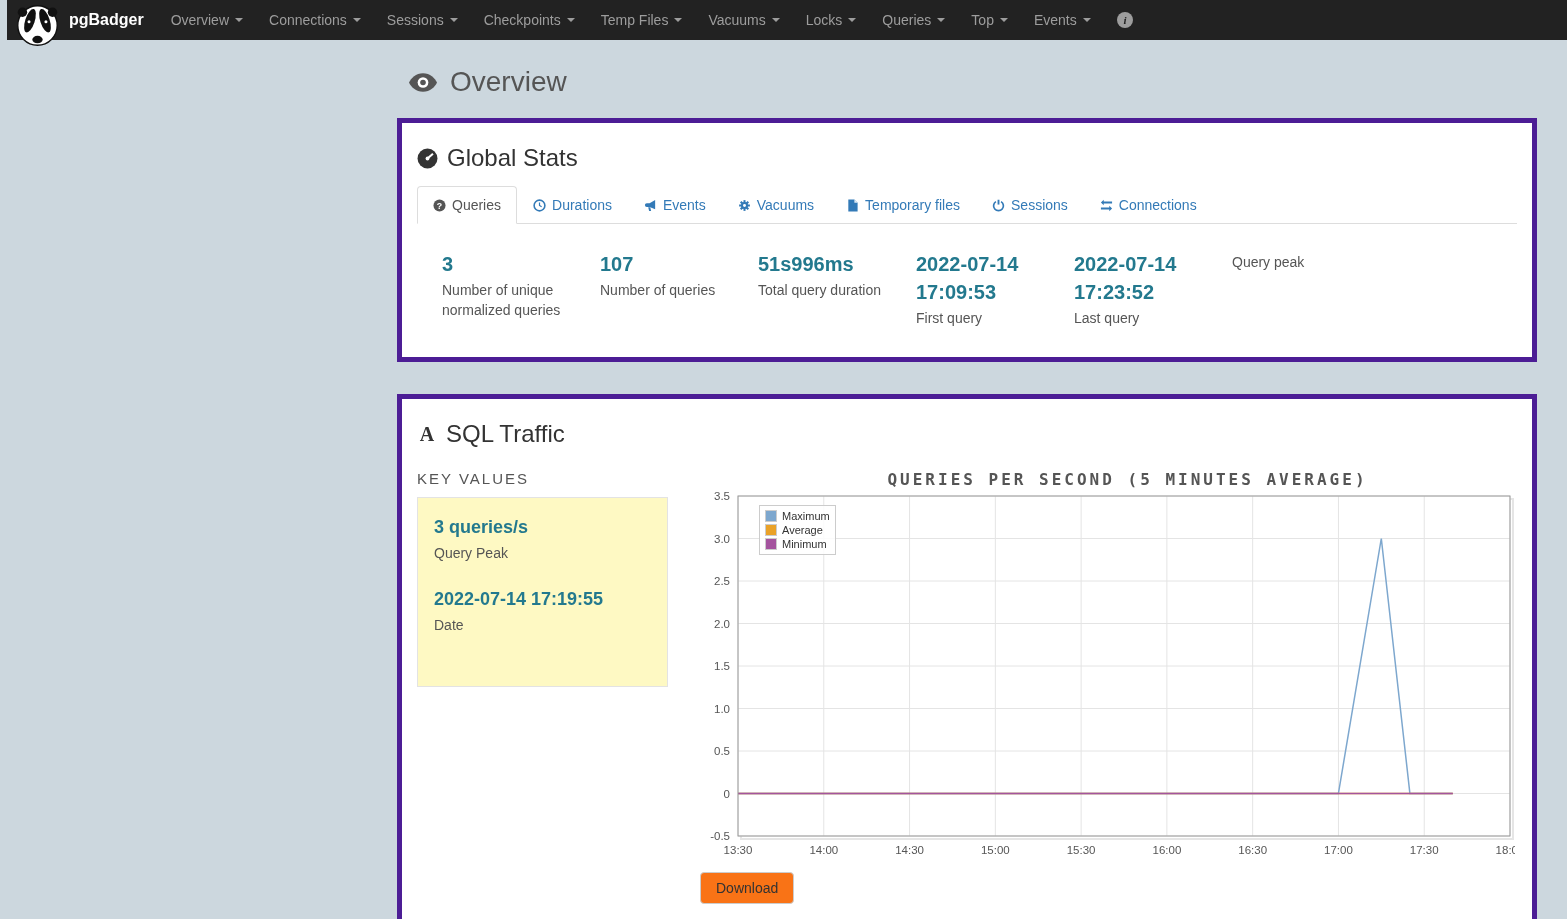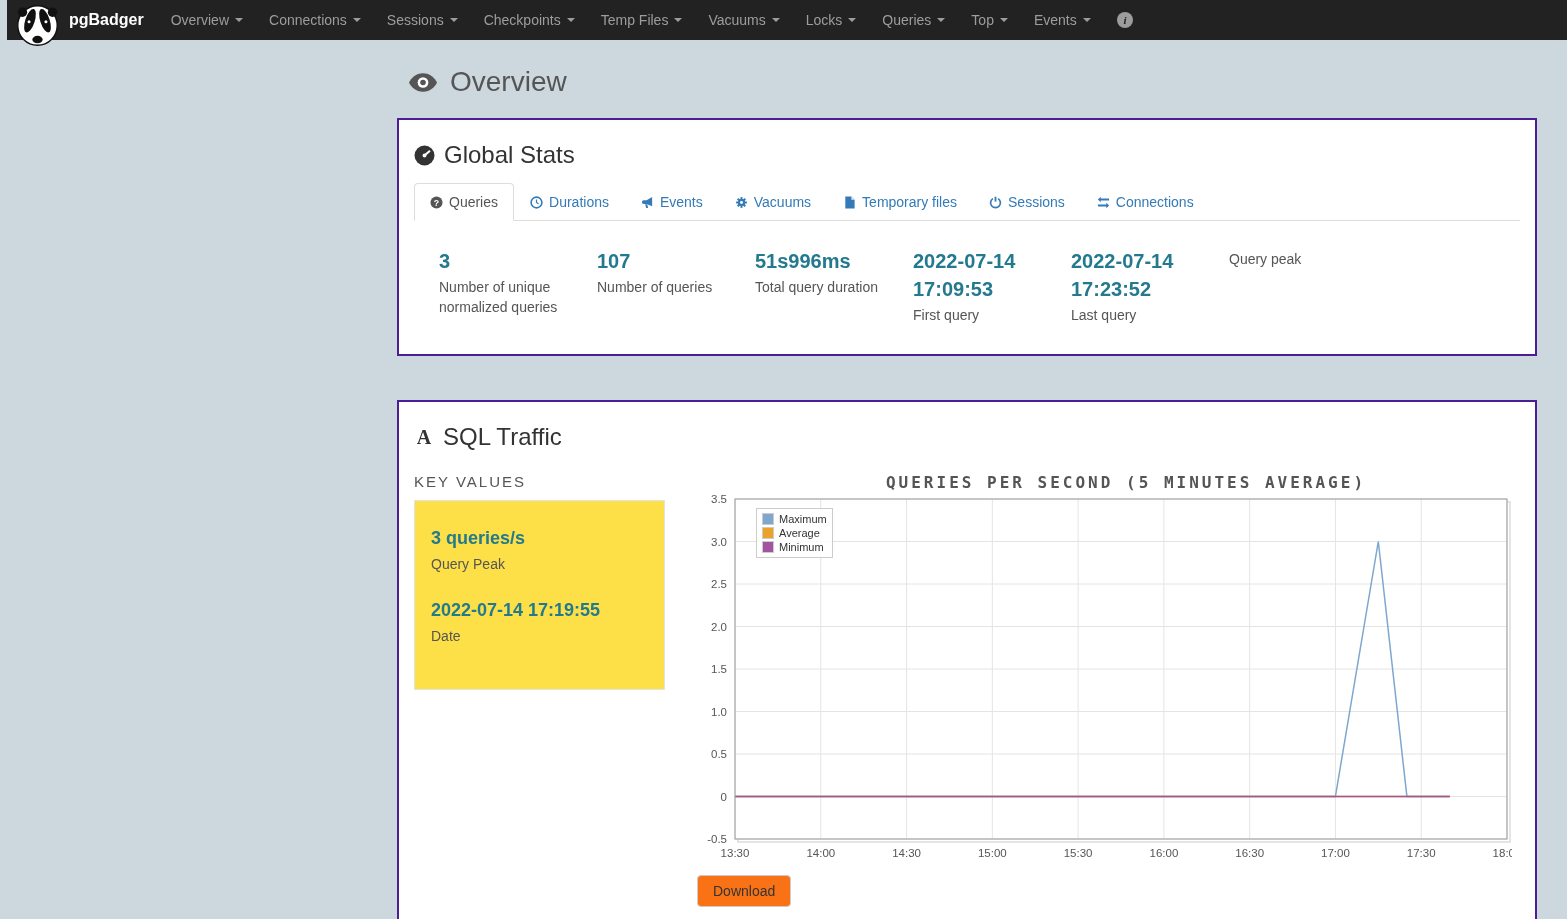--- a/index.html
+++ b/index.html
@@ -28,21 +28,21 @@
   }
   .caret{width:0;height:0;border-left:4px solid transparent;border-right:4px solid transparent;border-top:4px solid #9d9d9d;}
   .info-btn{display:flex;align-items:center;padding:0 13px;cursor:pointer;}
   
   .container{position:absolute;left:397px;top:40px;width:1140px;}
   .page-title{
     margin:26px 12px 20px;font-size:28px;font-weight:normal;color:#555;
     display:flex;align-items:center;gap:13px;
   }
   .panel{
-    background:#fff;border:2px solid #4c1d95;margin-bottom:44px;padding:15px 15px 22px;
+    background:#fff;border:5px solid #4c1d95;margin-bottom:32px;padding:15px 15px 22px;
   }
   .panel-title{
     font-size:24px;font-weight:normal;color:#333;display:flex;align-items:center;gap:9px;margin:6px 0 14px;
   }
   
   .tabs{display:flex;border-bottom:1px solid #ddd;margin-top:6px;}
   .tab{
     padding:10px 15px;font-size:14px;color:var(--link-blue);display:flex;gap:6px;align-items:center;
     cursor:pointer;margin-bottom:-1px;border:1px solid transparent;border-radius:4px 4px 0 0;
   }
@@ -51,21 +51,21 @@
   
   .stats-row{display:flex;padding:26px 0 6px 25px;}
   .stat{width:158px;padding-right:14px;}
   .stat:last-child{width:150px;}
   .stat-value{color:var(--accent-teal);font-size:20px;font-weight:bold;line-height:1.4;}
   .stat-label{color:#555;font-size:14px;margin-top:3px;line-height:1.4;}
   
   .traffic-body{display:flex;}
   .key-col{width:251px;flex:0 0 251px;}
   .kv-title{font-size:15px;color:#555;letter-spacing:2px;margin:8px 0 10px;}
-  .kv-box{background:#fde047;border:1px solid #e3e3e3;padding:26px 16px;height:190px;overflow:hidden;}
+  .kv-box{background:#fef9c3;border:1px solid #e3e3e3;padding:18px 16px;height:190px;overflow:hidden;}
   .kv-value{color:var(--accent-teal);font-size:18px;font-weight:bold;line-height:1.3;}
   .kv-label{color:#555;font-size:14px;margin:6px 0 27px;}
   .chart-col{margin-left:32px;position:relative;width:820px;}
   .chart-title{
     height:20px;line-height:20px;margin:8px 0 0;text-align:center;padding-left:38px;
     font-family:"DejaVu Sans Mono",monospace;font-size:16px;font-weight:bold;
     letter-spacing:3px;color:#555;white-space:nowrap;
   }
   .chart-svg{display:block;}
   .grid{stroke:#e4e4e4;stroke-width:1;}

